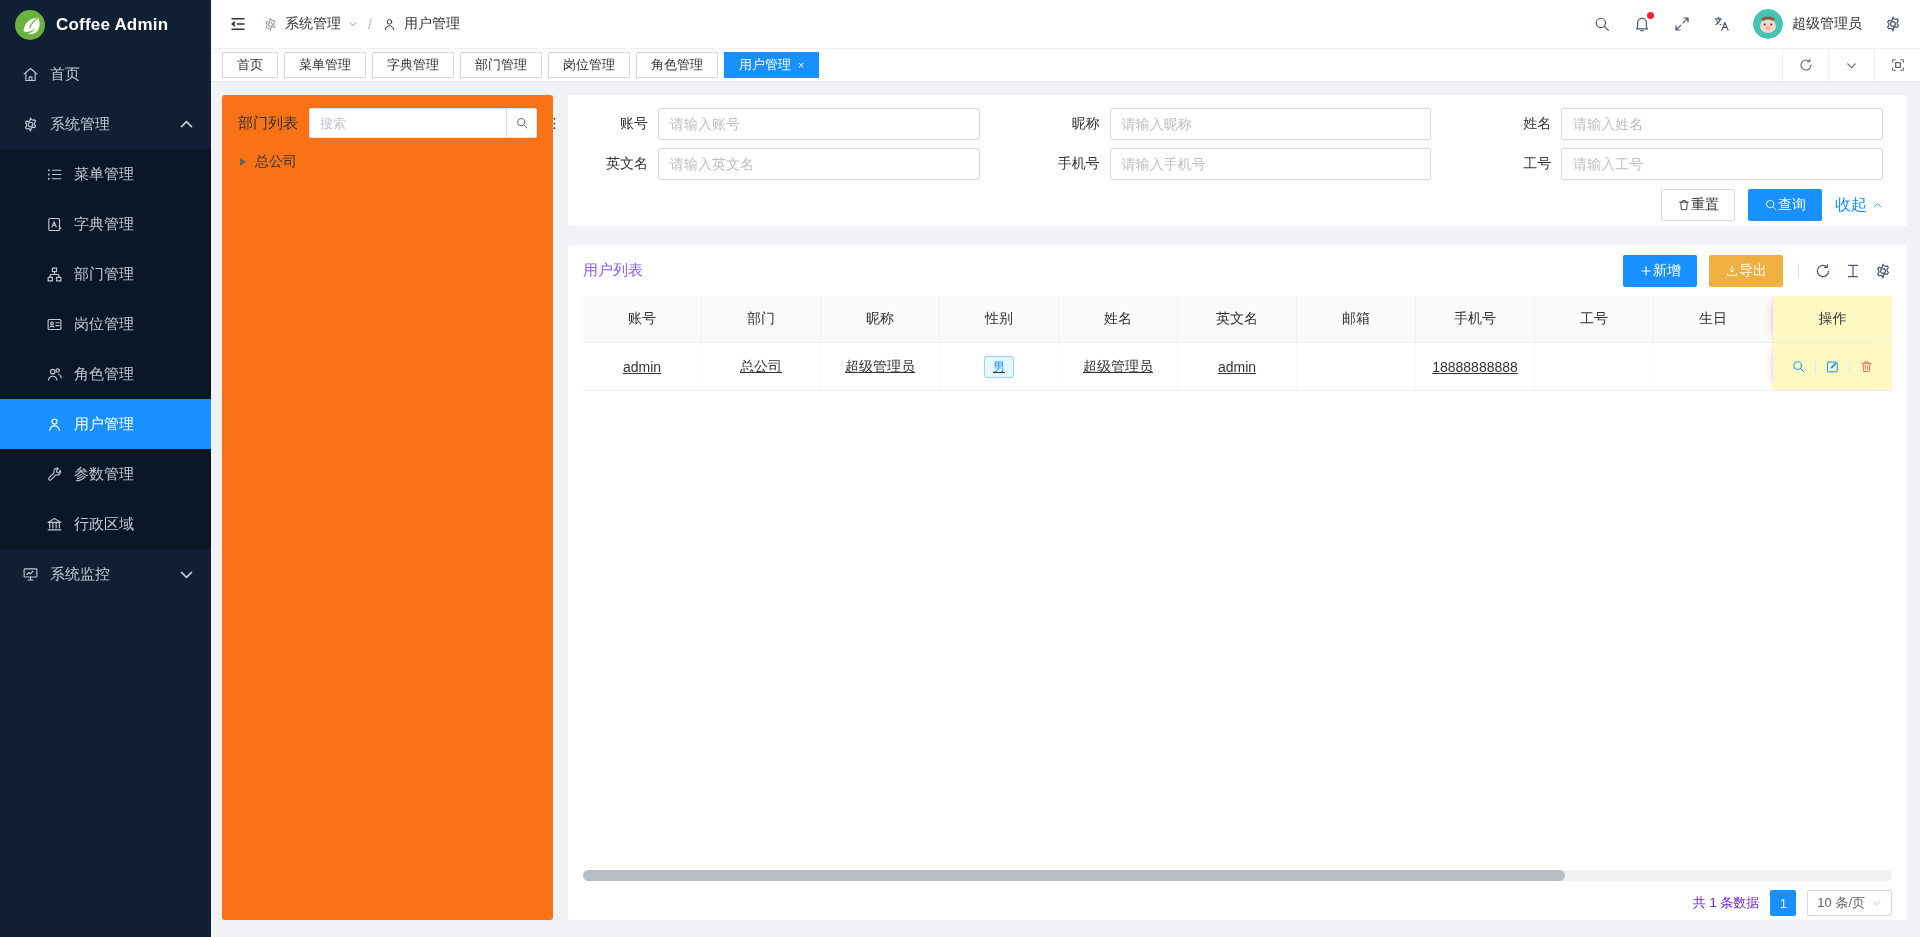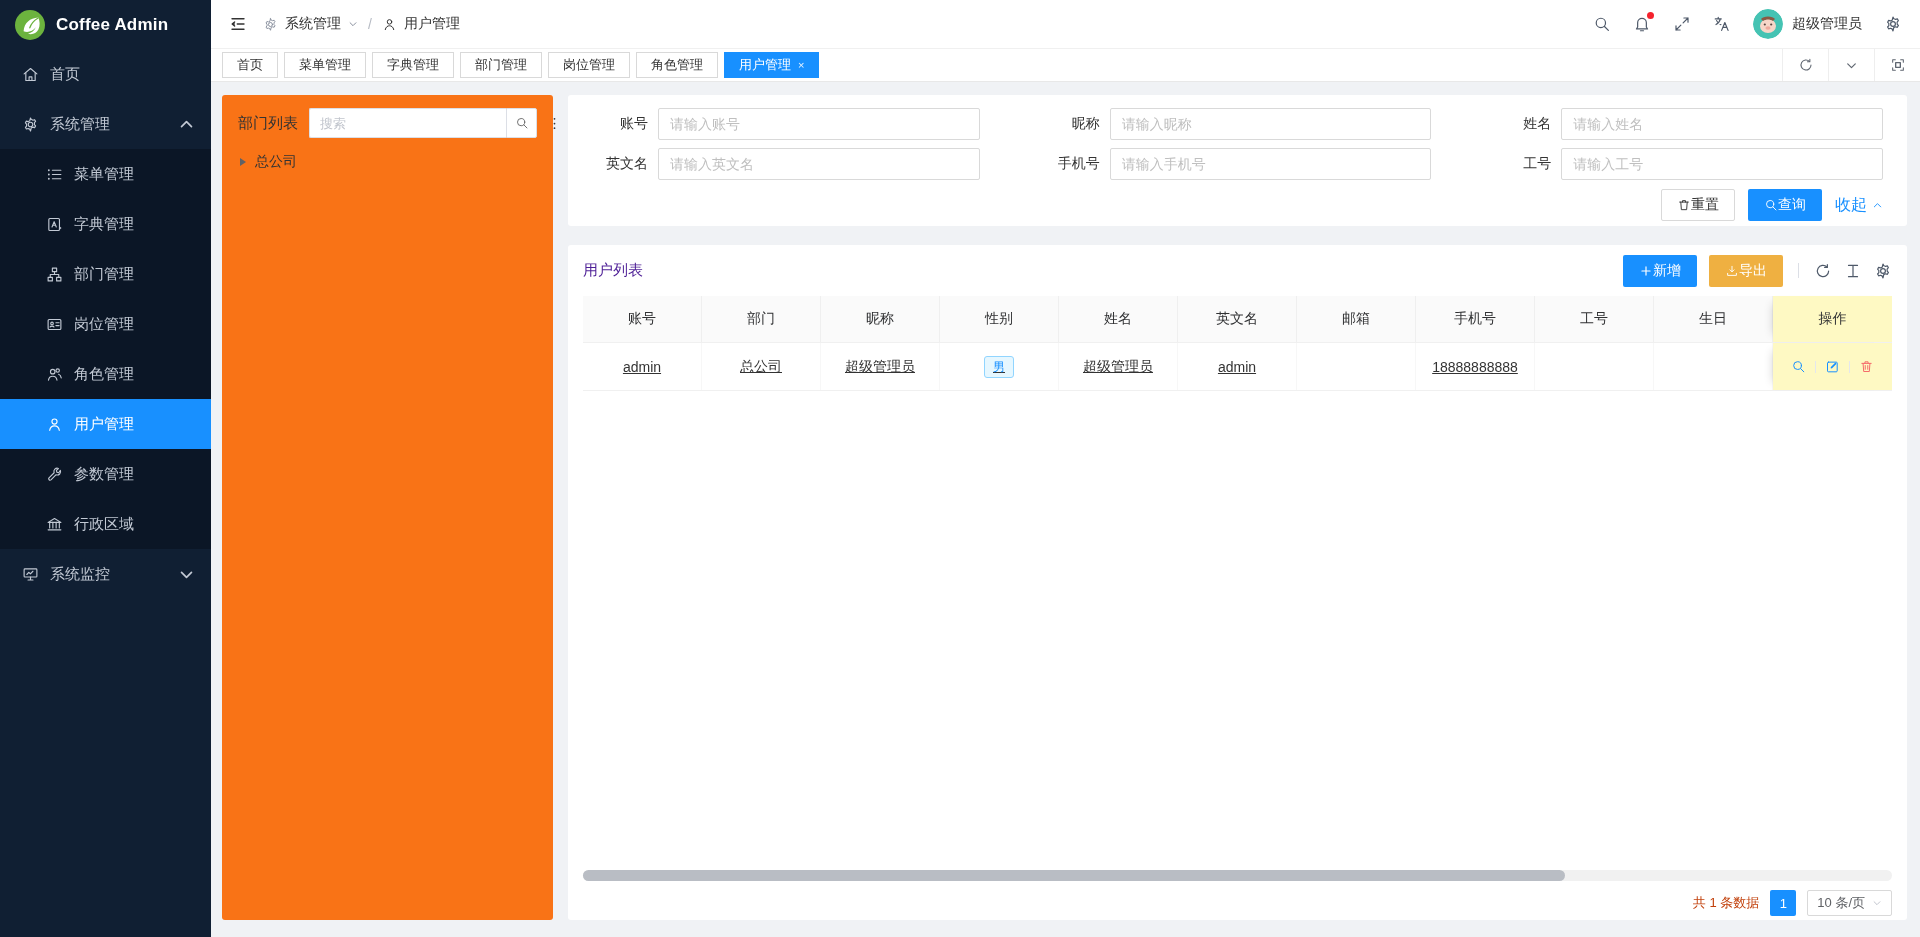--- a/index.html
+++ b/index.html
@@ -72,21 +72,21 @@
   .btn .ic { width:14px; height:14px; }
   .btn-default { border-color:#d9d9d9; background:#fff; color:#333; }
   .btn-primary { background:#1890ff; color:#fff; }
   .btn-warning { background:#efb041; color:#fff; }
   .link-collapse { color:#1890ff; font-size:16px; display:inline-flex; align-items:center; gap:5px; cursor:pointer; }
   .link-collapse .ic { width:11px; height:11px; stroke-width:2; }
 
   
   .table-card { position:absolute; left:568px; top:245px; width:1339px; height:675px; background:#fff; border-radius:3px; padding:0 15px; }
   .table-head { height:51px; display:flex; align-items:center; }
-  .table-title { font-size:15px; color:#4c1d95; }
+  .table-title { font-size:15px; color:#8b5cf6; }
   .toolbar { margin-left:auto; display:flex; align-items:center; gap:12px; }
   .toolbar-divider { width:1px; height:15px; background:#dcdfe6; margin:0 3px; }
   .tool-icon { color:#4e5969; cursor:pointer; }
   .tool-icon .ic { width:18px; height:18px; }
 
   .tbl-header, .tbl-row { display:flex; width:1309px; }
   .tbl-header { height:47px; background:#fafafa; border-bottom:1px solid #f0f0f0; }
   .th, .td { flex:0 0 119px; display:flex; align-items:center; justify-content:center; font-size:14px; }
   .th { color:#303133; font-weight:500; border-right:1px solid #efefef; }
   .tbl-row { height:48px; background:#fff; border-bottom:1px solid #f0f0f0; }
@@ -97,21 +97,21 @@
   .row-icon { cursor:pointer; }
   .row-icon .ic { width:15px; height:15px; }
   .ic-view, .ic-edit { color:#1890ff; }
   .ic-del { color:#f56c6c; }
   .act-sep { width:1px; height:12px; background:#e4e7ed; }
 
   .hscroll { position:absolute; left:15px; top:625px; width:1309px; height:11px; background:#f1f1f1; border-radius:6px; }
   .hscroll-thumb { width:75%; height:11px; background:#b9bdc4; border-radius:6px; cursor:pointer; }
 
   .pagination { position:absolute; right:15px; top:645px; display:flex; align-items:center; gap:11px; height:26px; }
-  .pg-total { font-size:13px; color:#c2410c; }
+  .pg-total { font-size:13px; color:#6d28d9; }
   .pg-page { min-width:26px; height:26px; background:#1890ff; color:#fff; border-radius:2px;
     display:flex; align-items:center; justify-content:center; font-size:13px; cursor:pointer; }
   .pg-size { height:26px; border:1px solid #d9d9d9; border-radius:2px; background:#fff;
     display:flex; align-items:center; gap:7px; padding:0 9px; font-size:13px; color:#606266; cursor:pointer; }
   .pg-size .ic { width:10px; height:10px; color:#b6bbc4; stroke-width:2; }
 </style>
 </head>
 <body>
 
 <aside class="sidebar">

